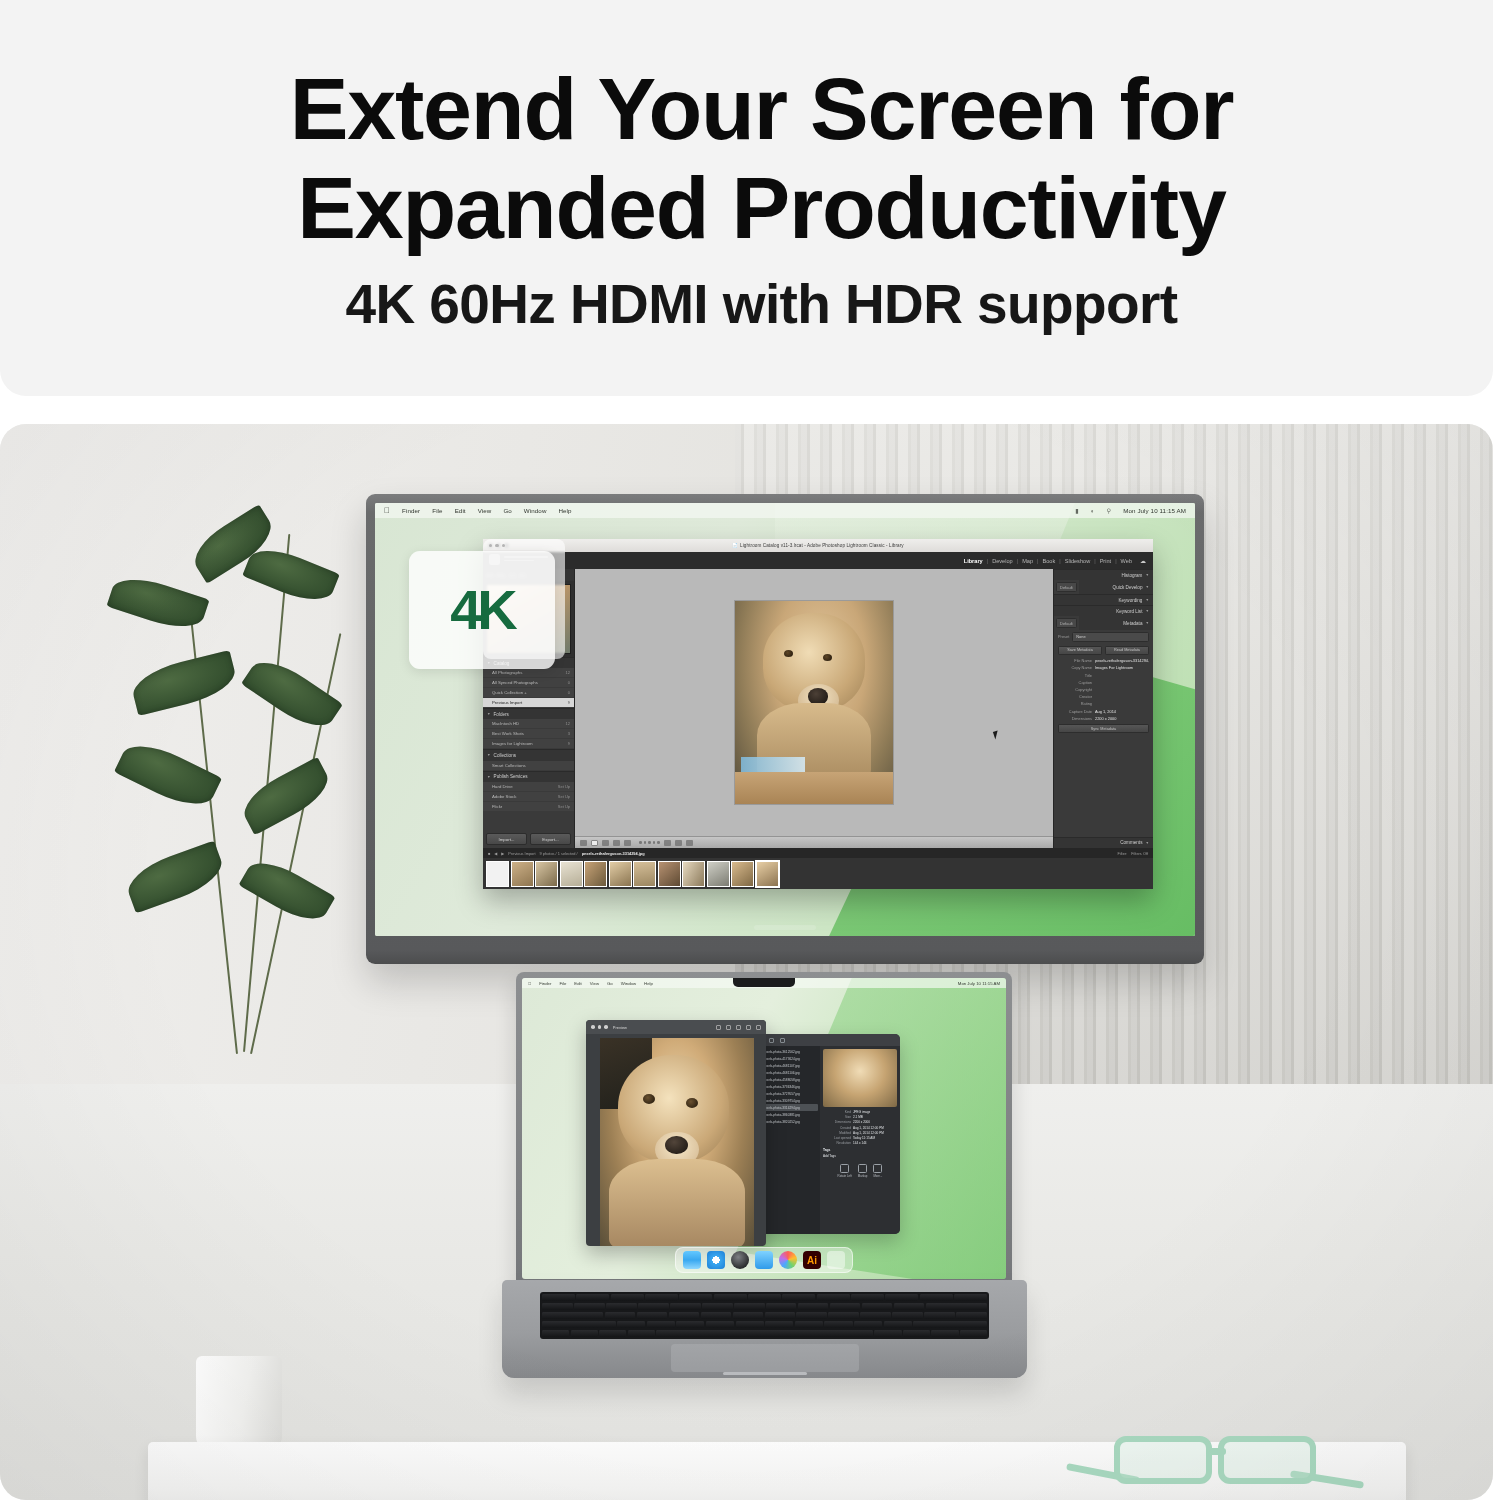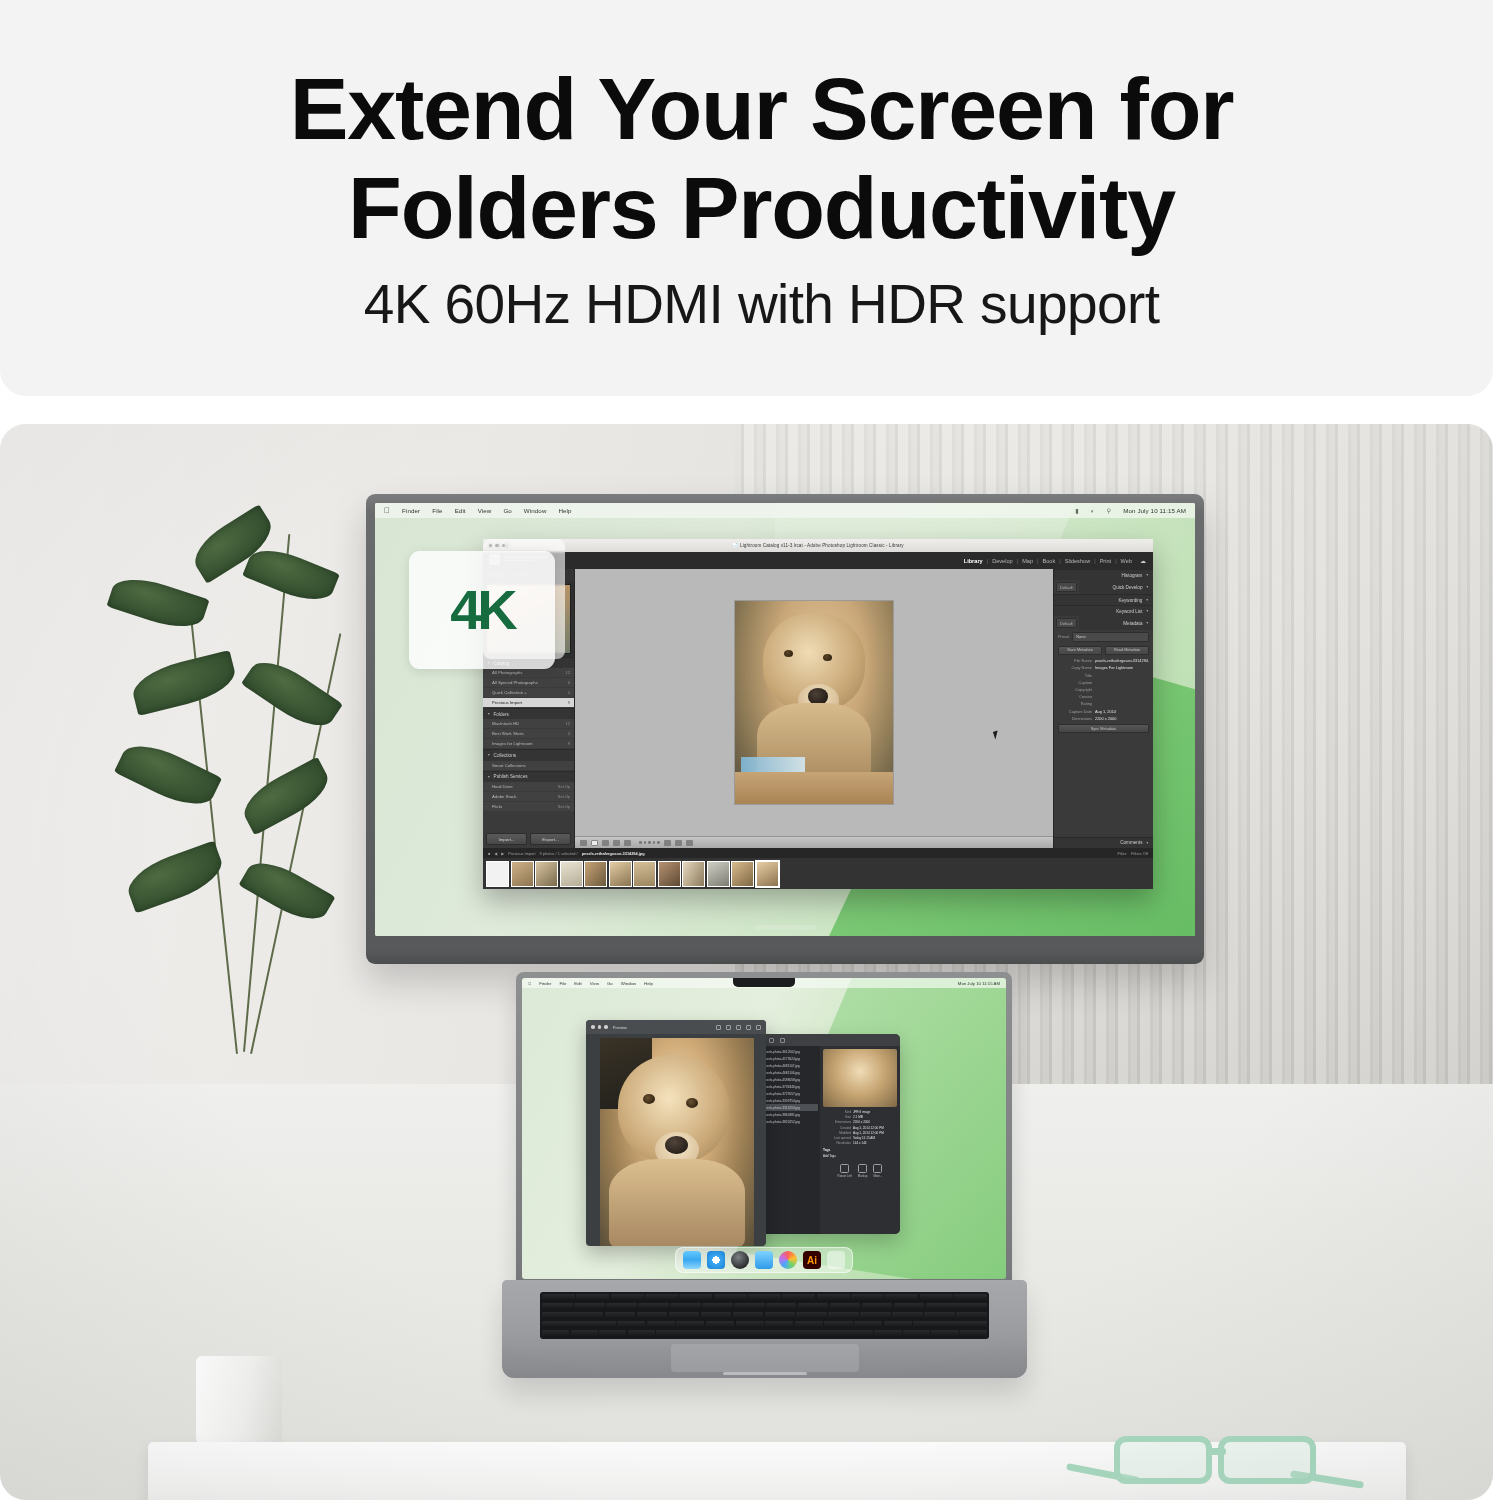--- a/index.html
+++ b/index.html
@@ -18,21 +18,21 @@
     display: flex; flex-direction: column;
     align-items: center; justify-content: center; padding-left: 30px;
   }
   .headline {
     font-size: 88px; font-weight: 700; color: #0b0b0b;
     line-height: 1.12; text-align: center; letter-spacing: -1.2px;
     font-family: "Liberation Sans", sans-serif;
   }
   .headline .l2 { display: block; }
   .subhead {
-    margin-top: 14px; font-size: 55px; font-weight: 400; color: #171717;
+    margin-top: 14px; font-size: 55px; font-weight: 700; color: #171717;
     text-align: left; letter-spacing: -0.6px;
   }
 
   
   .photo-stage {
     position: absolute; left: 0; top: 424px; width: 1493px; height: 1076px;
     border-radius: 26px; overflow: hidden;
     background: #eeeeec;
   }
 
@@ -501,21 +501,21 @@
   }
 </style>
 </head>
 <body>
 
 <div id="page">
 
   <div class="header-panel">
     <h1 class="headline">
       <span class="l1">Extend Your Screen for</span>
-      <span class="l2">Folders Productivity</span>
+      <span class="l2">Expanded Productivity</span>
     </h1>
     <div class="subhead">4K 60Hz HDMI with HDR support</div>
   </div>
 
   <div class="photo-stage">
 
     <div class="wall-left"></div>
     <div class="wall-slats"></div>
     <div class="desk-main"></div>
 

